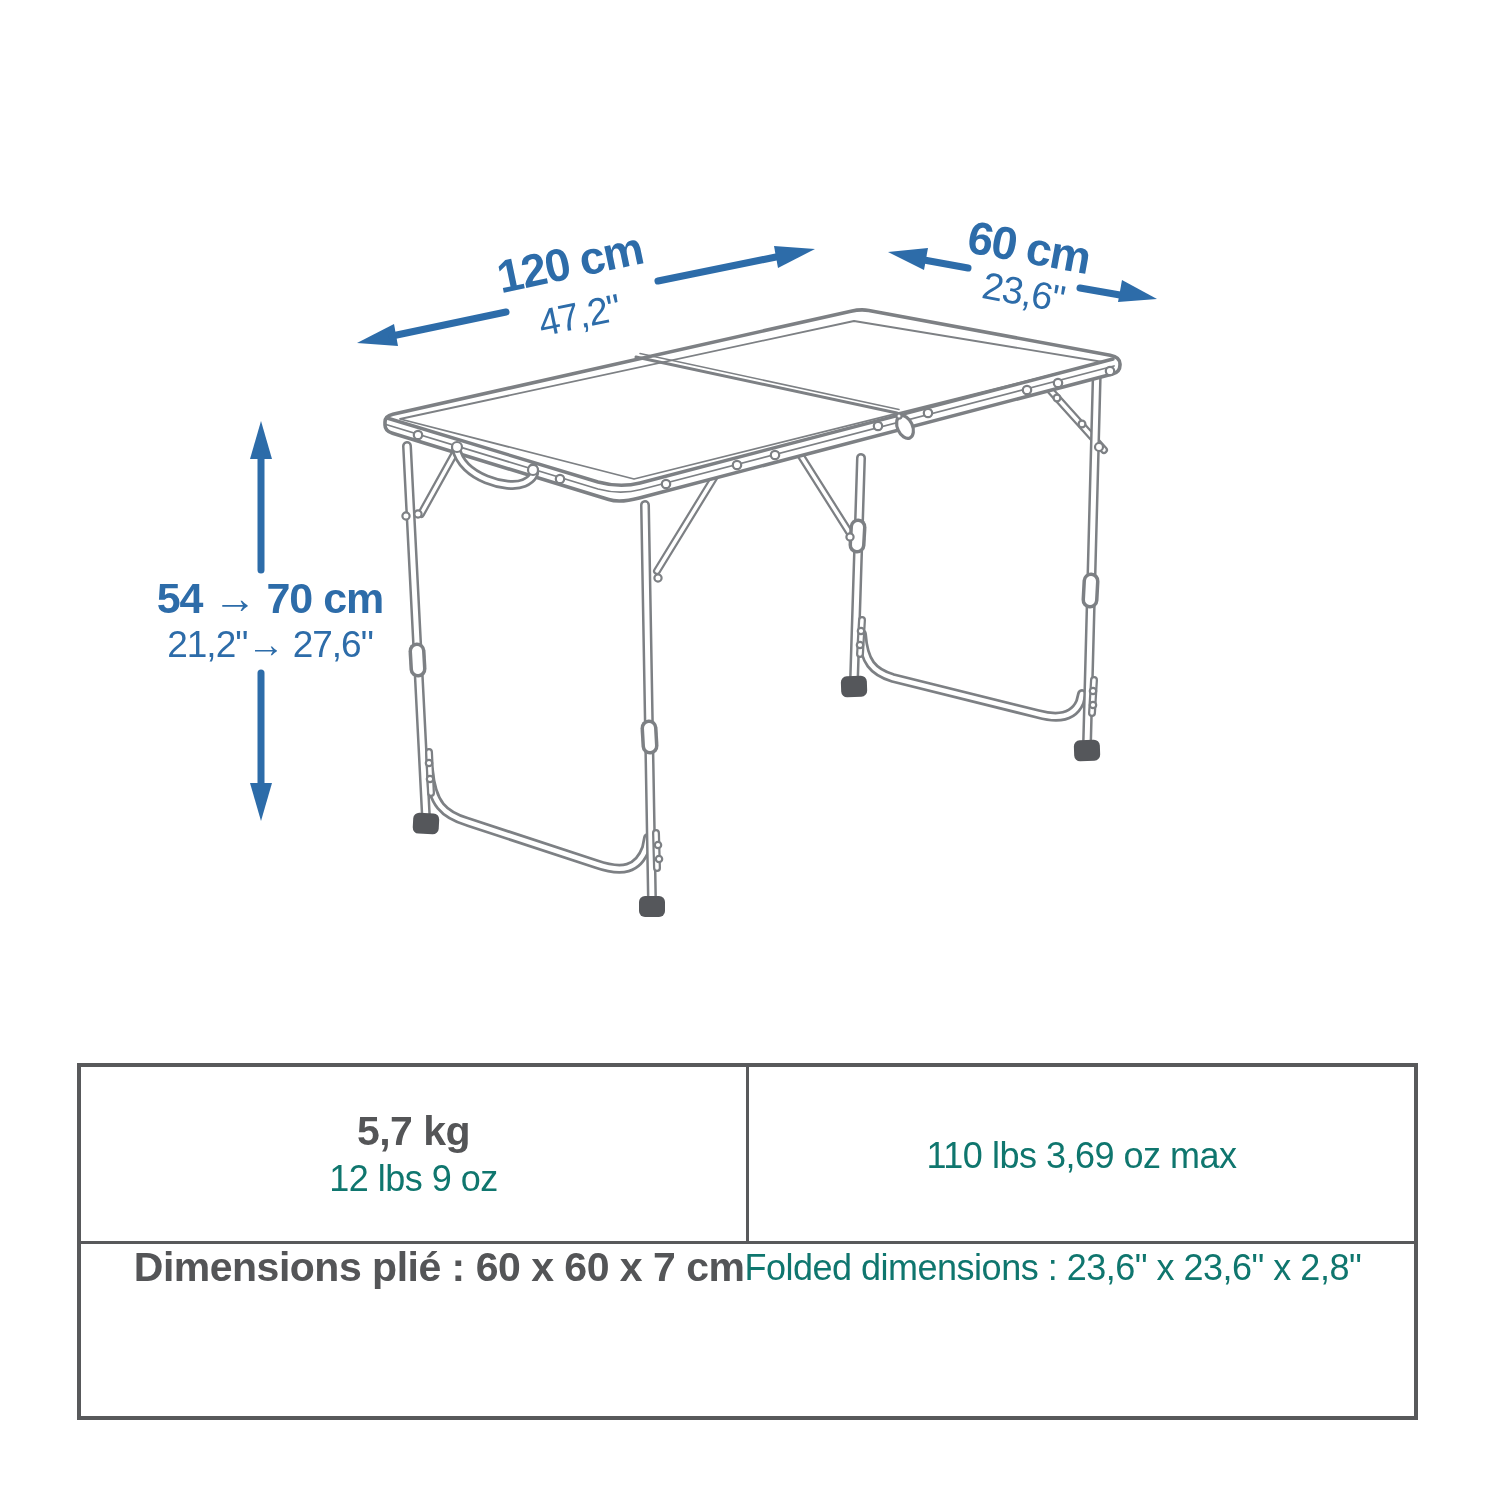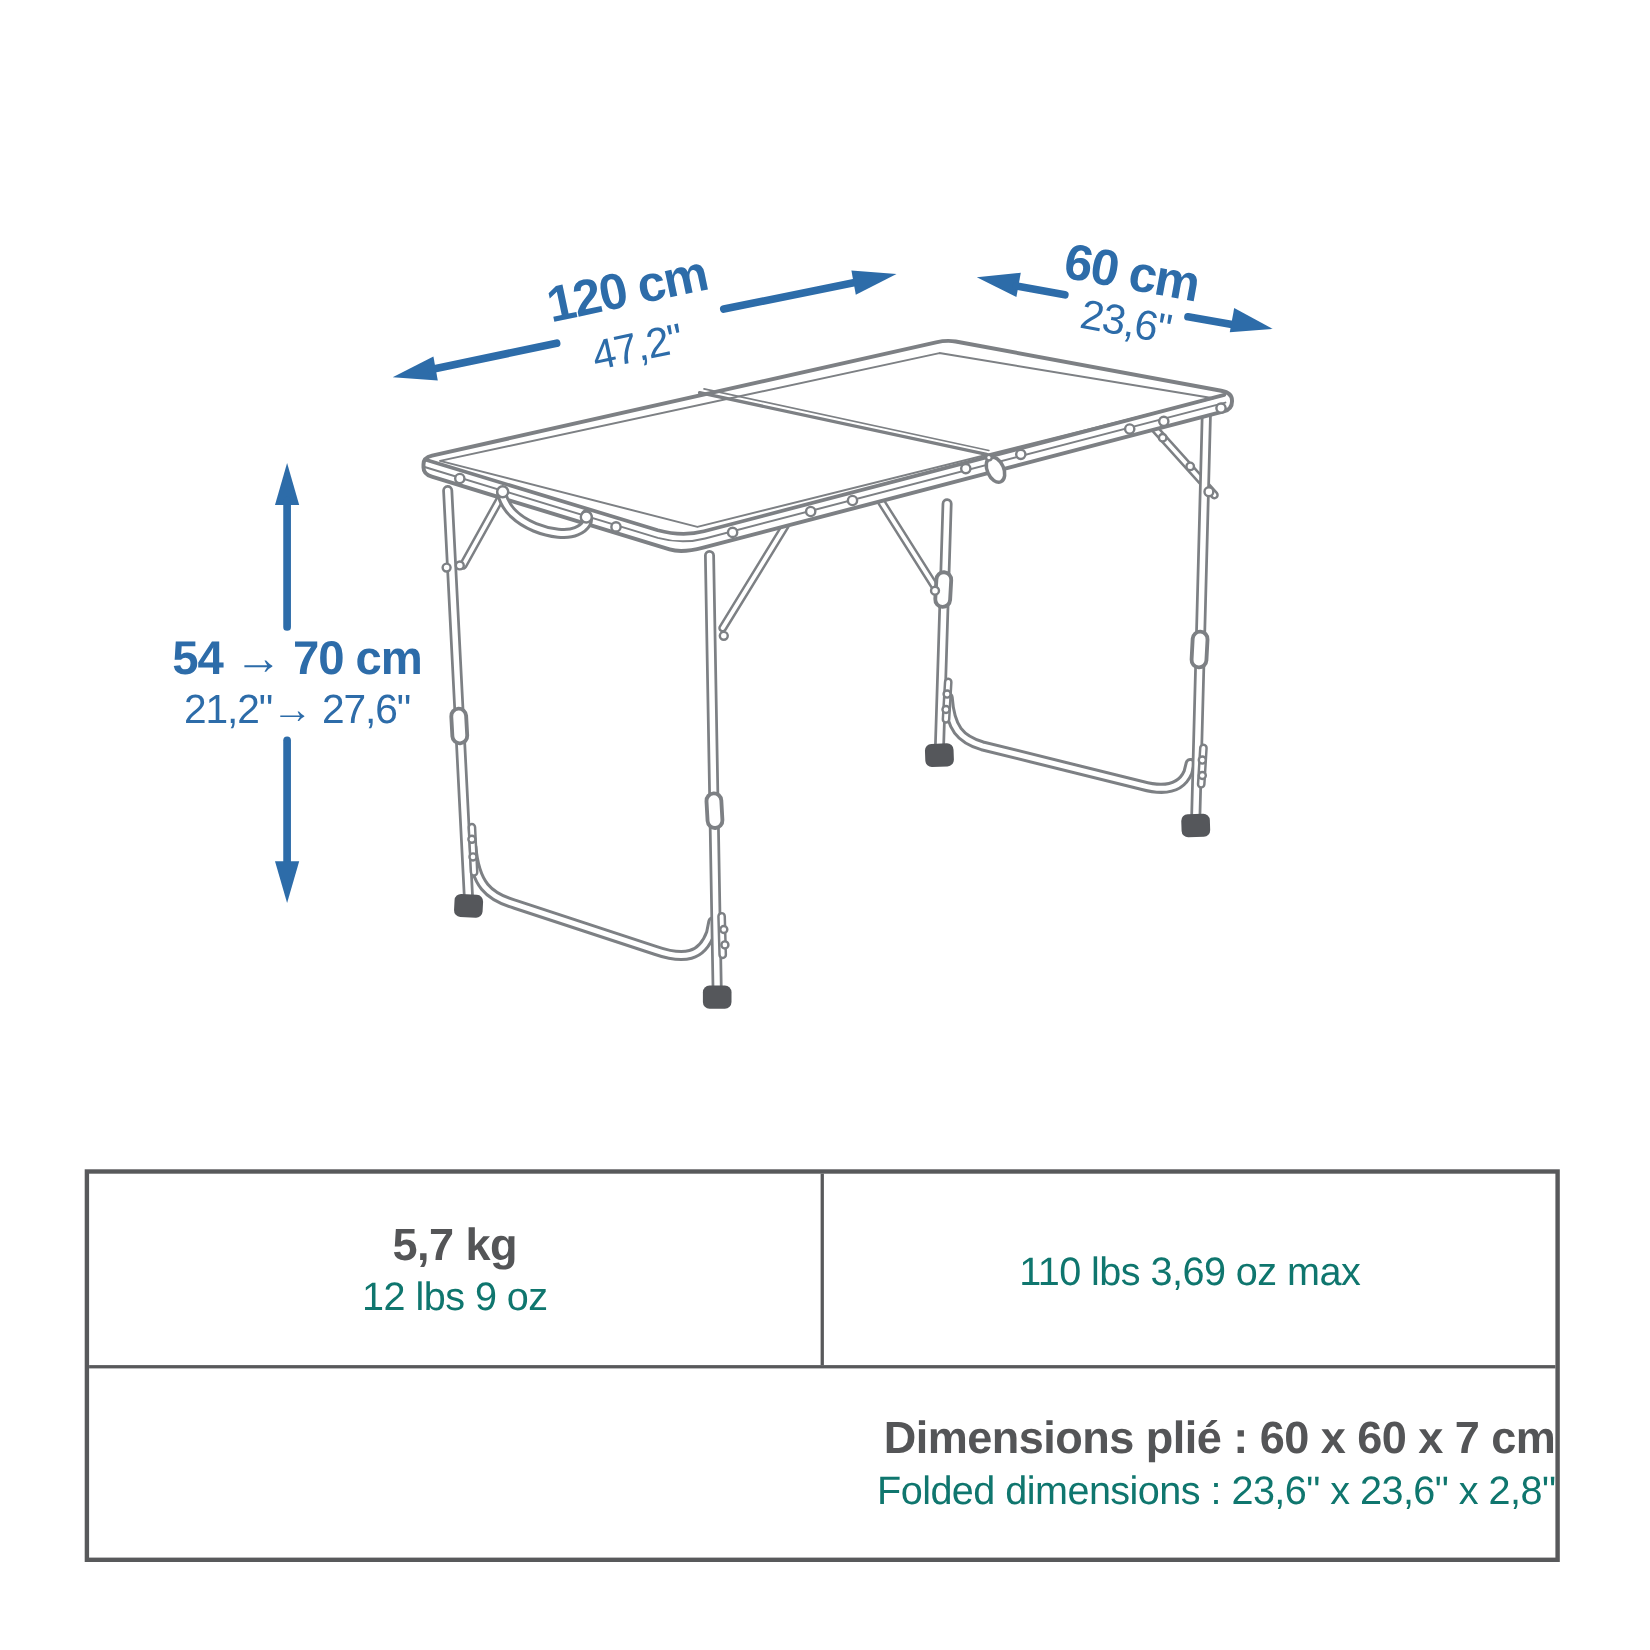--- a/index.html
+++ b/index.html
@@ -22,21 +22,21 @@
   .collar-i{fill:none;stroke:#ffffff;stroke-width:10;stroke-linecap:round;}
   .rivet{fill:#ffffff;stroke:#7d8084;stroke-width:2.2;}
   .hole{fill:#ffffff;stroke:#7d8084;stroke-width:2.2;}
   .foot{fill:#55575b;}
 
   .spec-table{position:absolute;left:77px;top:1063px;width:1341px;height:357px;
     border:4px solid #58595b;box-sizing:border-box;display:flex;flex-direction:column;background:#ffffff;}
   .spec-row1{height:177px;display:flex;border-bottom:3px solid #58595b;box-sizing:border-box;}
   .spec-cell{flex:1;display:flex;flex-direction:column;align-items:center;justify-content:center;}
   .spec-cell-left{border-right:3px solid #58595b;}
-  .spec-row2{flex:1;display:flex;flex-direction:column;align-items:flex-end;justify-content:center;}
+  .spec-row2{flex:1;display:flex;flex-direction:row;align-items:flex-start;justify-content:center;}
   .spec-main{font-weight:bold;font-size:41px;color:#545557;letter-spacing:-0.5px;line-height:1.15;}
   .spec-sub{font-size:36px;color:#0f766e;letter-spacing:-0.5px;line-height:1.15;margin-top:3px;}
 </style>
 </head>
 <body>
 
 <svg id="illustration" width="1500" height="1500" viewBox="0 0 1500 1500" xmlns="http://www.w3.org/2000/svg">
 
   <g>
 

